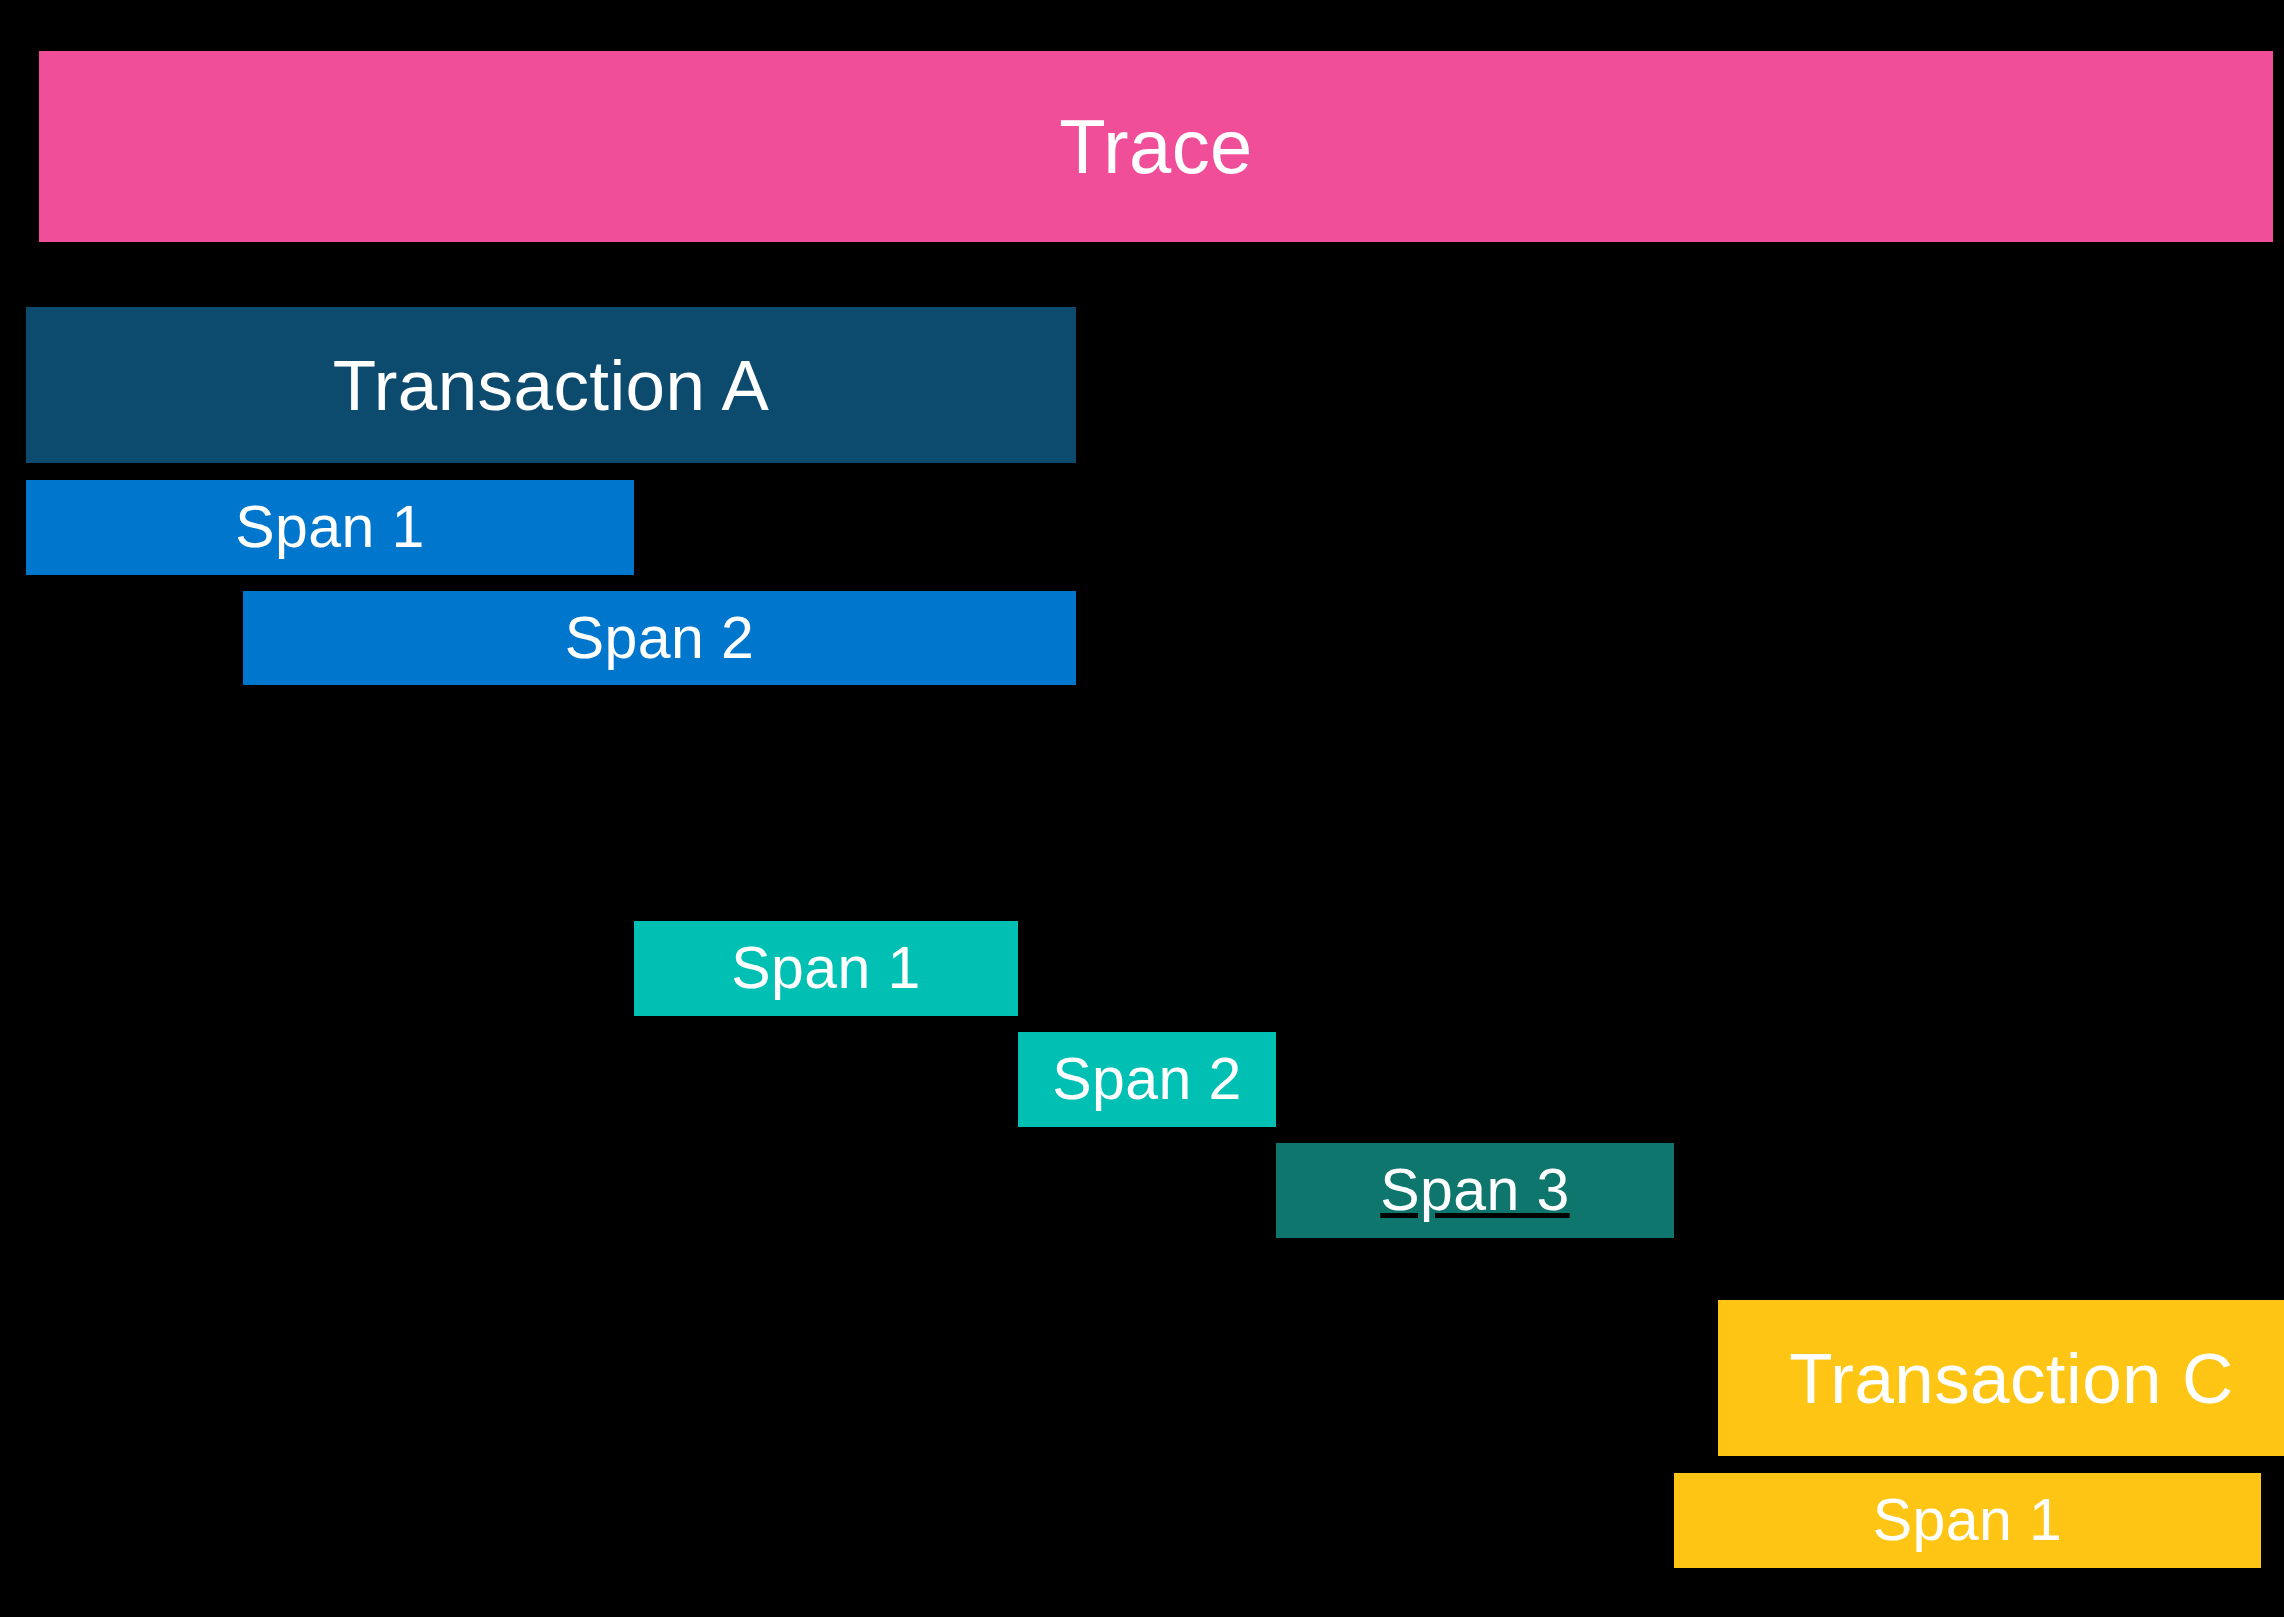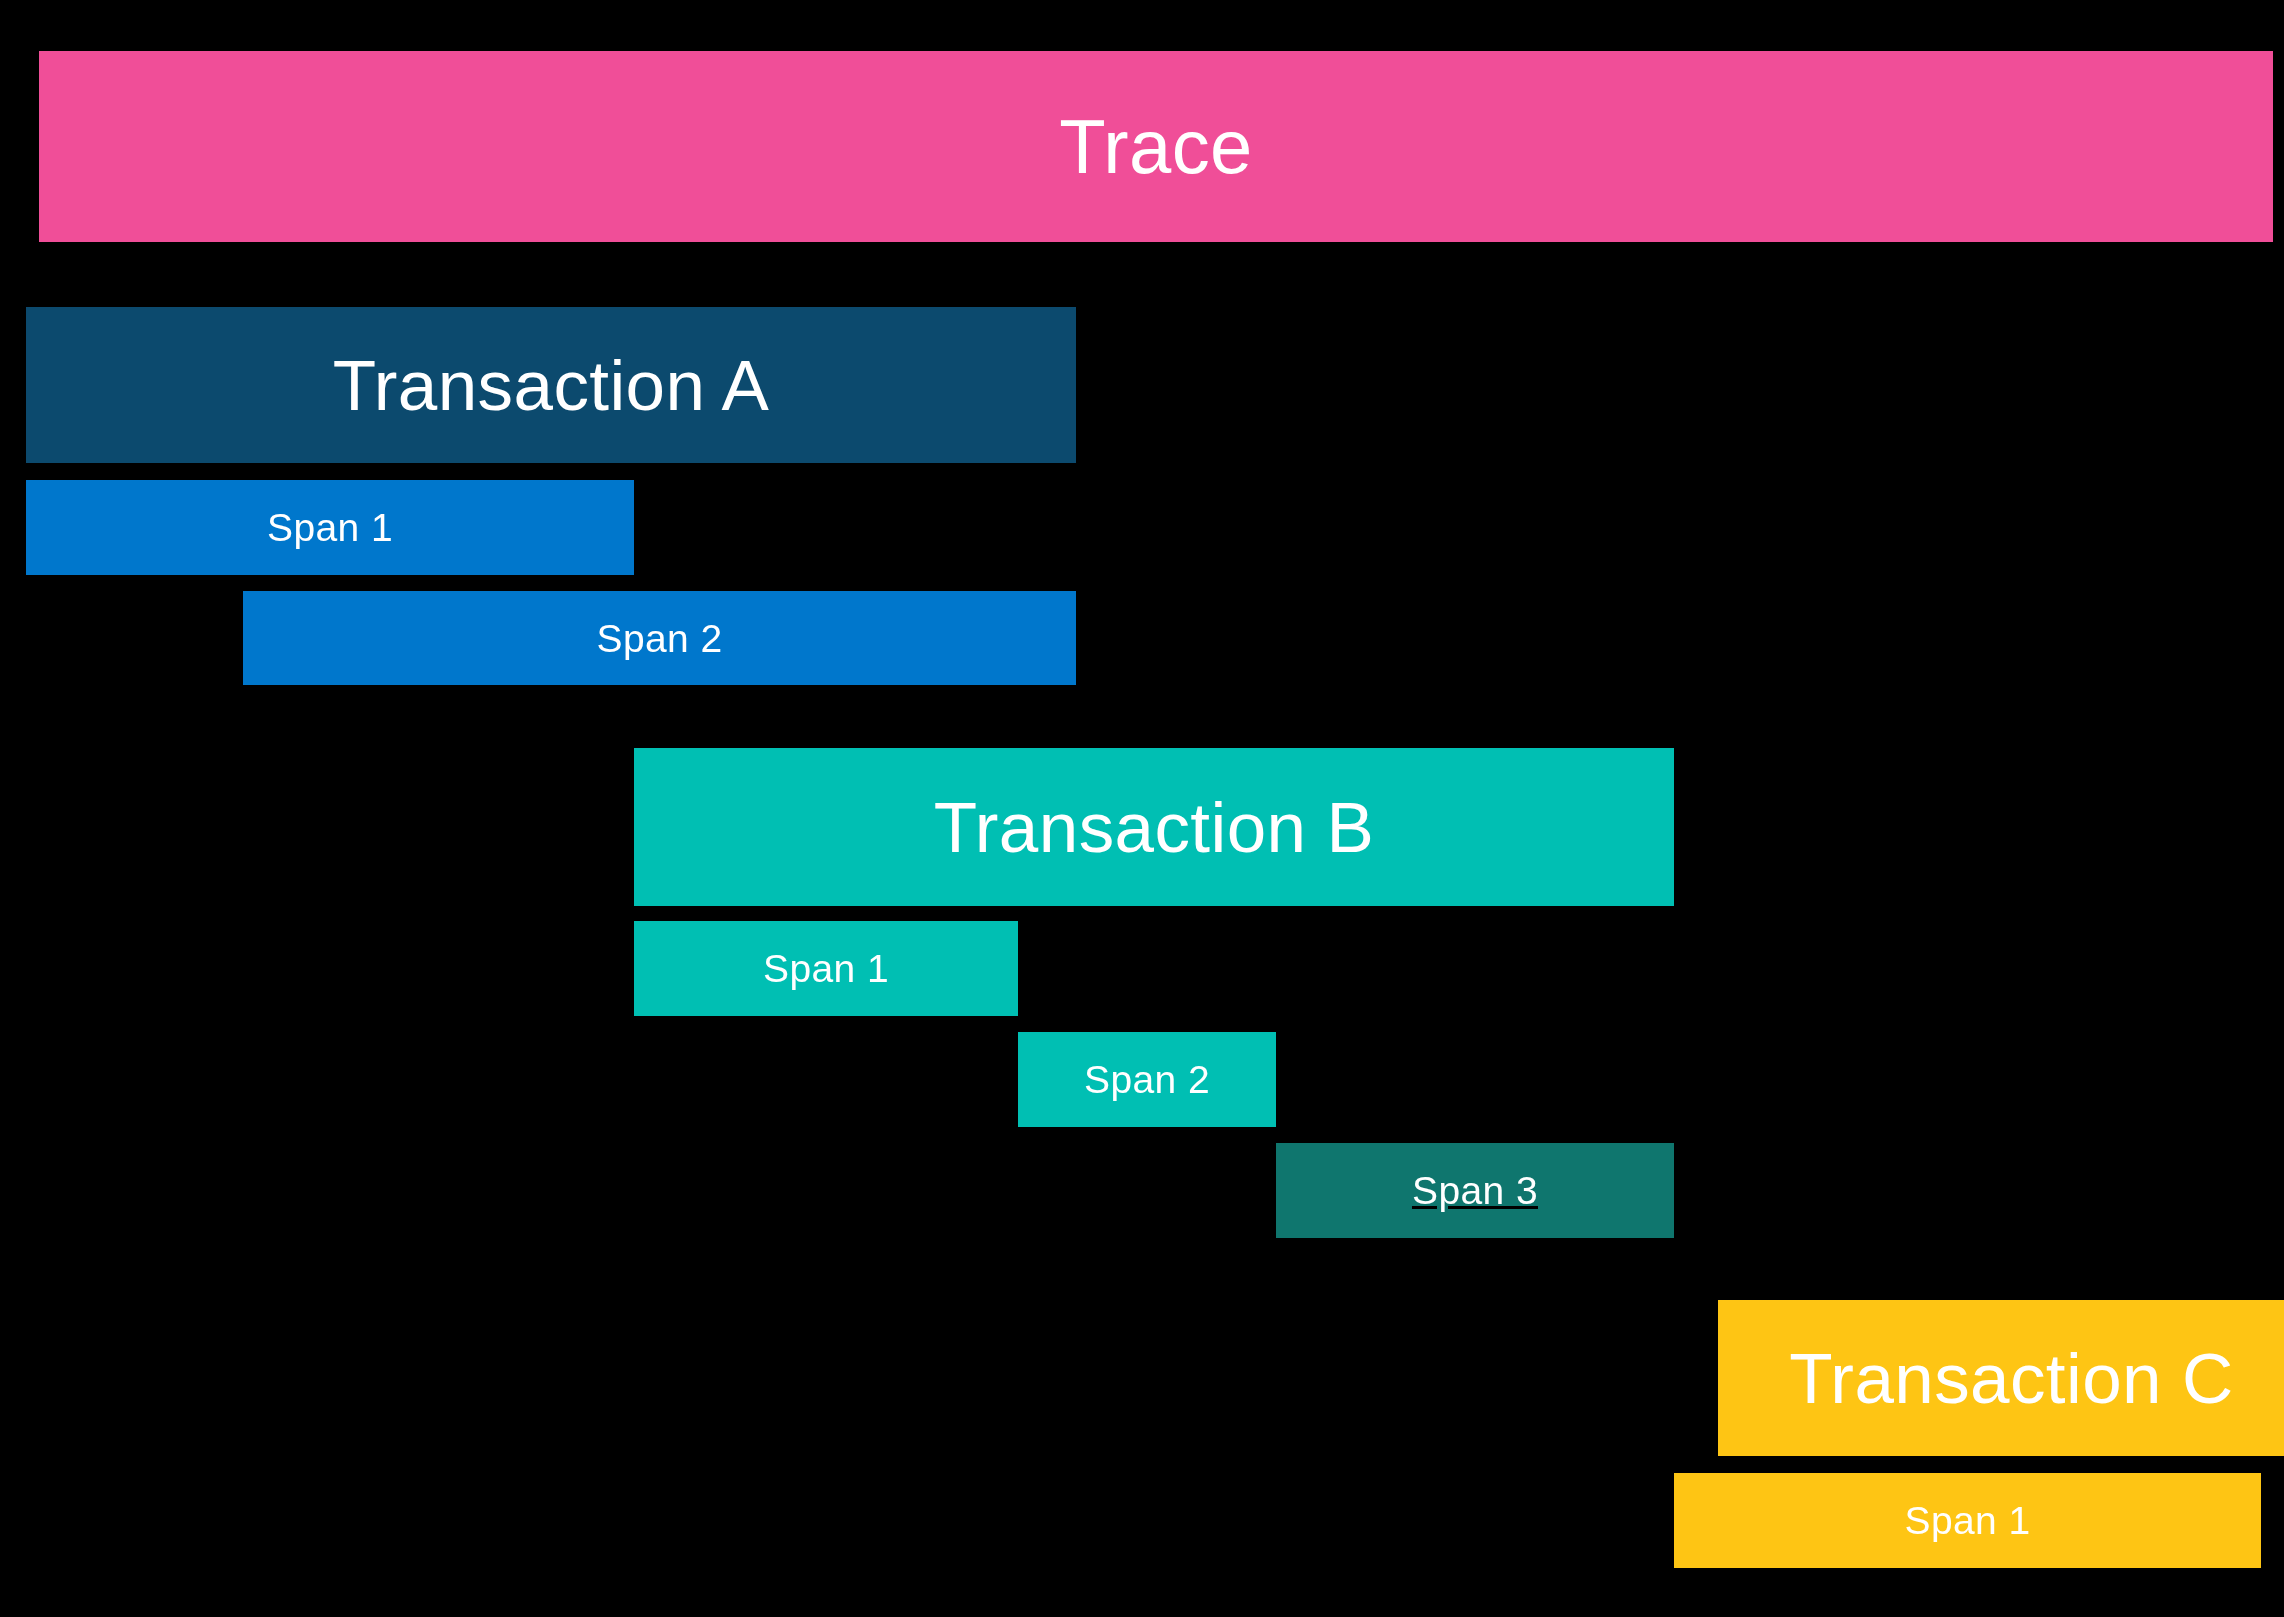--- a/index.html
+++ b/index.html
@@ -24,21 +24,21 @@
   }
   .bar-label {
     color: #FFFFFF;
     font-weight: 500;
     line-height: 1;
     white-space: nowrap;
     letter-spacing: 0.4px;
   }
   .trace-label   { font-size: 76px; }
   .tx-label      { font-size: 71px; }
-  .span-label    { font-size: 39px; }
+  .span-label    { font-size: 59px; }
 
   
   #trace-bar { left: 26px;  top: 51px;   width: 2234px; height: 191px; }
 
   
   #tx-a-bar  { left: 26px;  top: 307px;  width: 1050px; height: 156px; }
   #a-span1-bar { left: 26px;  top: 480px;  width: 608px;  height: 95px; }
   #a-span2-bar { left: 243px; top: 591px;  width: 833px; height: 94px; }
 
   
@@ -65,23 +65,20 @@
   </div>
 
   <div class="bar" id="a-span1-bar" style="background-color: rgb(0, 119, 204);">
     <span class="bar-label span-label">Span 1</span>
   </div>
 
   <div class="bar" id="a-span2-bar" style="background-color: rgb(0, 119, 204);">
     <span class="bar-label span-label">Span 2</span>
   </div>
 
-  <div class="bar" id="tx-b-bar" style="background-color: rgb(0, 191, 179);">
-    <span class="bar-label tx-label">Transaction B</span>
-  </div>
 
   <div class="bar" id="b-span1-bar" style="background-color: rgb(0, 191, 179);">
     <span class="bar-label span-label">Span 1</span>
   </div>
 
   <div class="bar" id="b-span2-bar" style="background-color: rgb(0, 191, 179);">
     <span class="bar-label span-label">Span 2</span>
   </div>
 
   <div class="bar" id="b-span3-bar" style="background-color: #0f766e; text-decoration: underline;">

